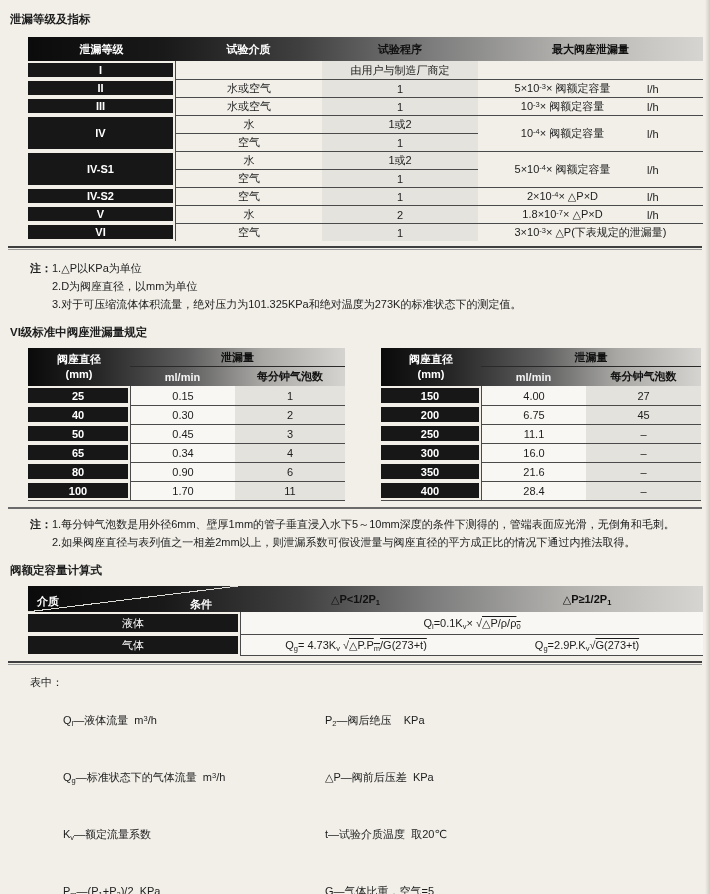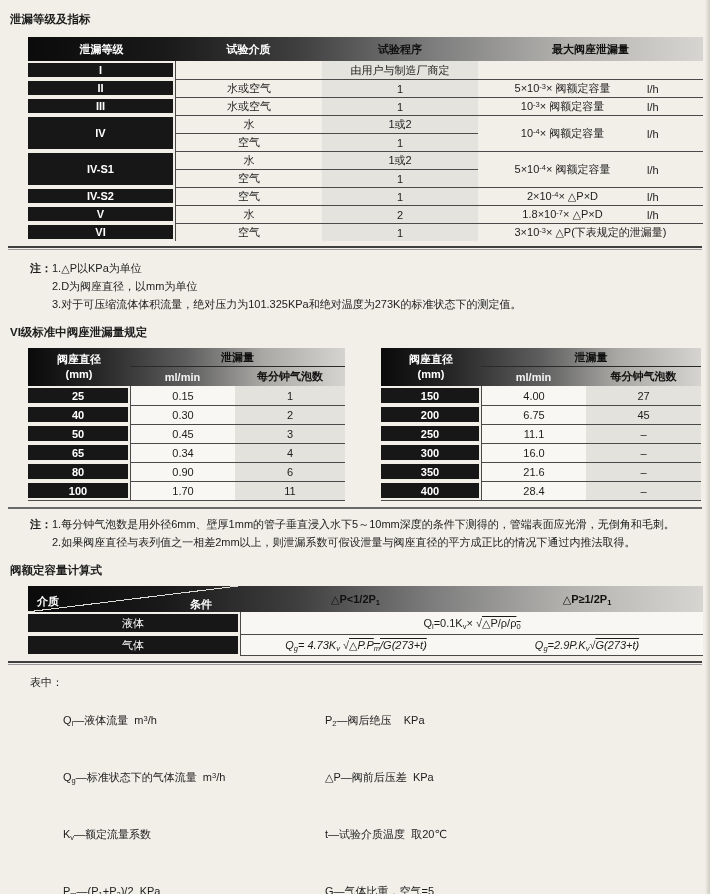--- a/index.html
+++ b/index.html
@@ -66,21 +66,21 @@
   th.corner{position:relative;
     background:linear-gradient(to bottom right,rgba(0,0,0,0) 48.6%,#dedcd7 48.6%,#dedcd7 50.6%,rgba(0,0,0,0) 50.6%);}
   .corner-medium{position:absolute;left:9px;bottom:3px;color:#fff;font-weight:bold;}
   .corner-cond{position:absolute;right:28px;top:3px;color:#fff;font-weight:bold;margin-top:8px;}
   .cap td{height:22px;text-align:center;padding:0;}
   .cap td.lbl{background:var(--blackcell);color:#fff;font-weight:normal;
     border:2px solid var(--paper);border-left:0;}
   .cap td.fcell{background:var(--cellwhite);border-left:1px solid var(--line);}
   .cap td.fcell2{background:var(--cellwhite);}
   .cap td.lt{border-top:1px solid var(--line);}
-  .cap td.lb{border-bottom:1px solid var(--line);font-style:italic;}
+  .cap td.lb{border-bottom:1px solid var(--line);}
 
   
   .legend{display:flex;margin:8px 0 0 22px;line-height:19px;white-space:pre-wrap;}
   .legend-label{font-weight:normal;white-space:nowrap;}
   .legend-left{width:262px;}
   .legend-right{flex:1;}
 </style>
 </head>
 <body>
 

